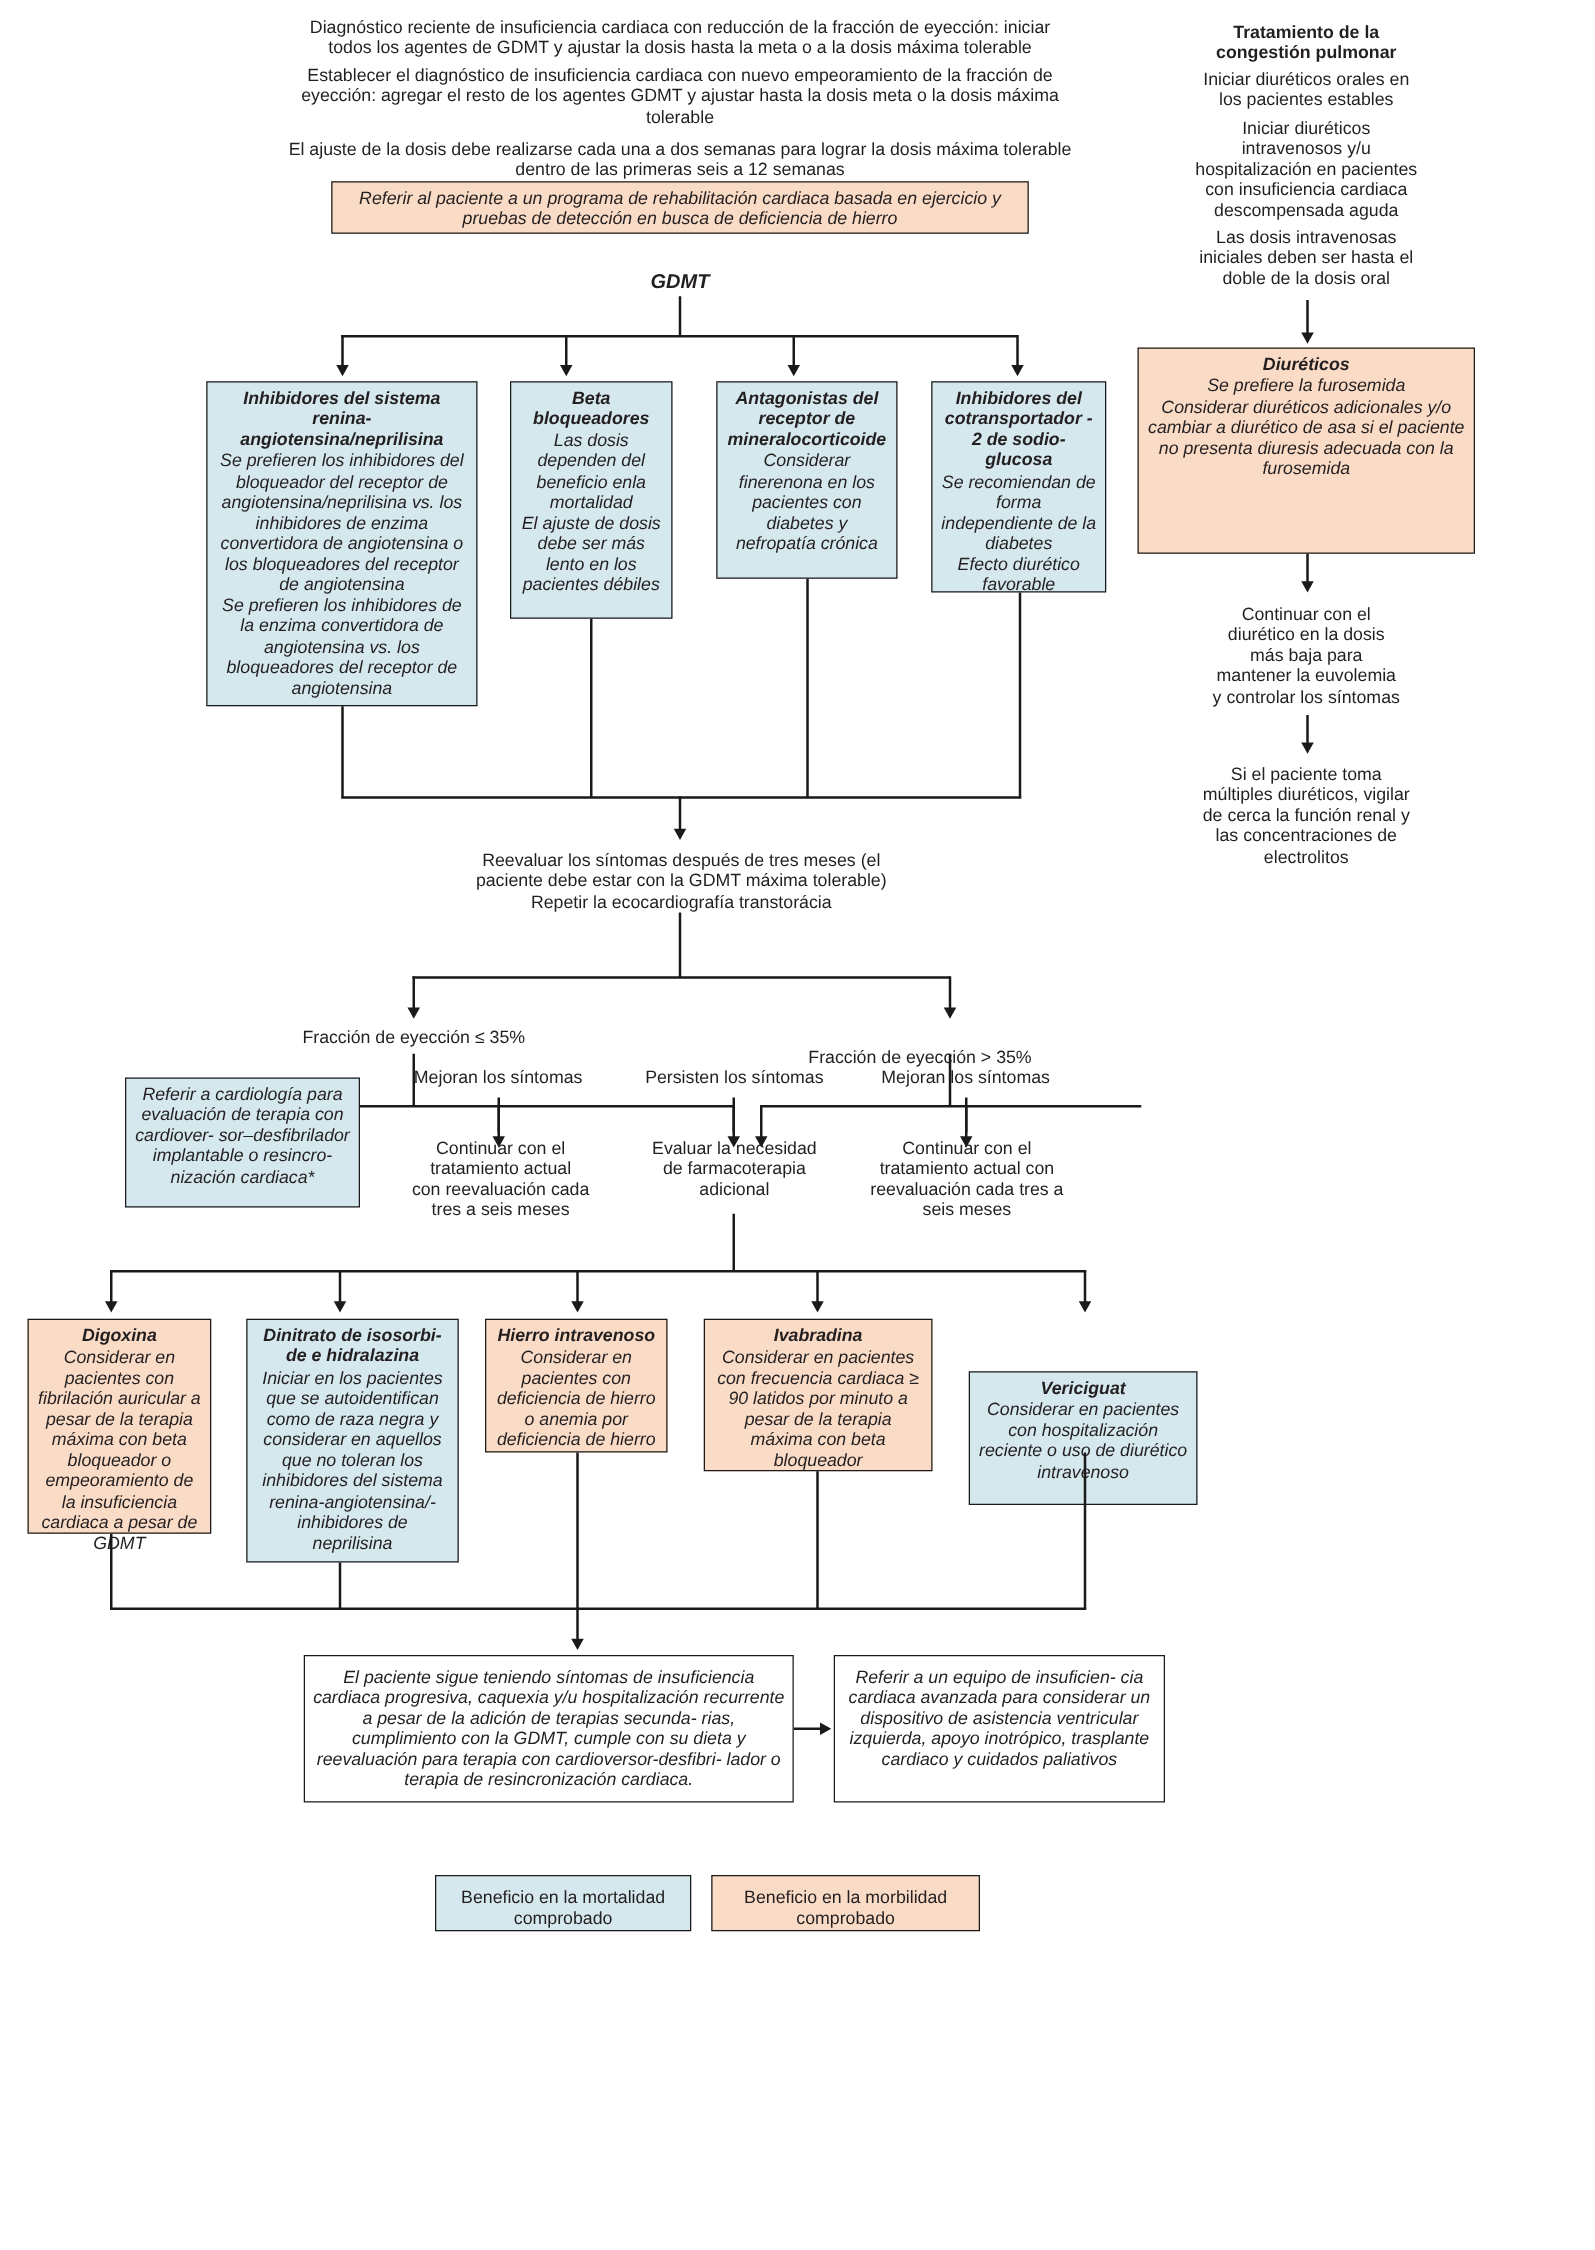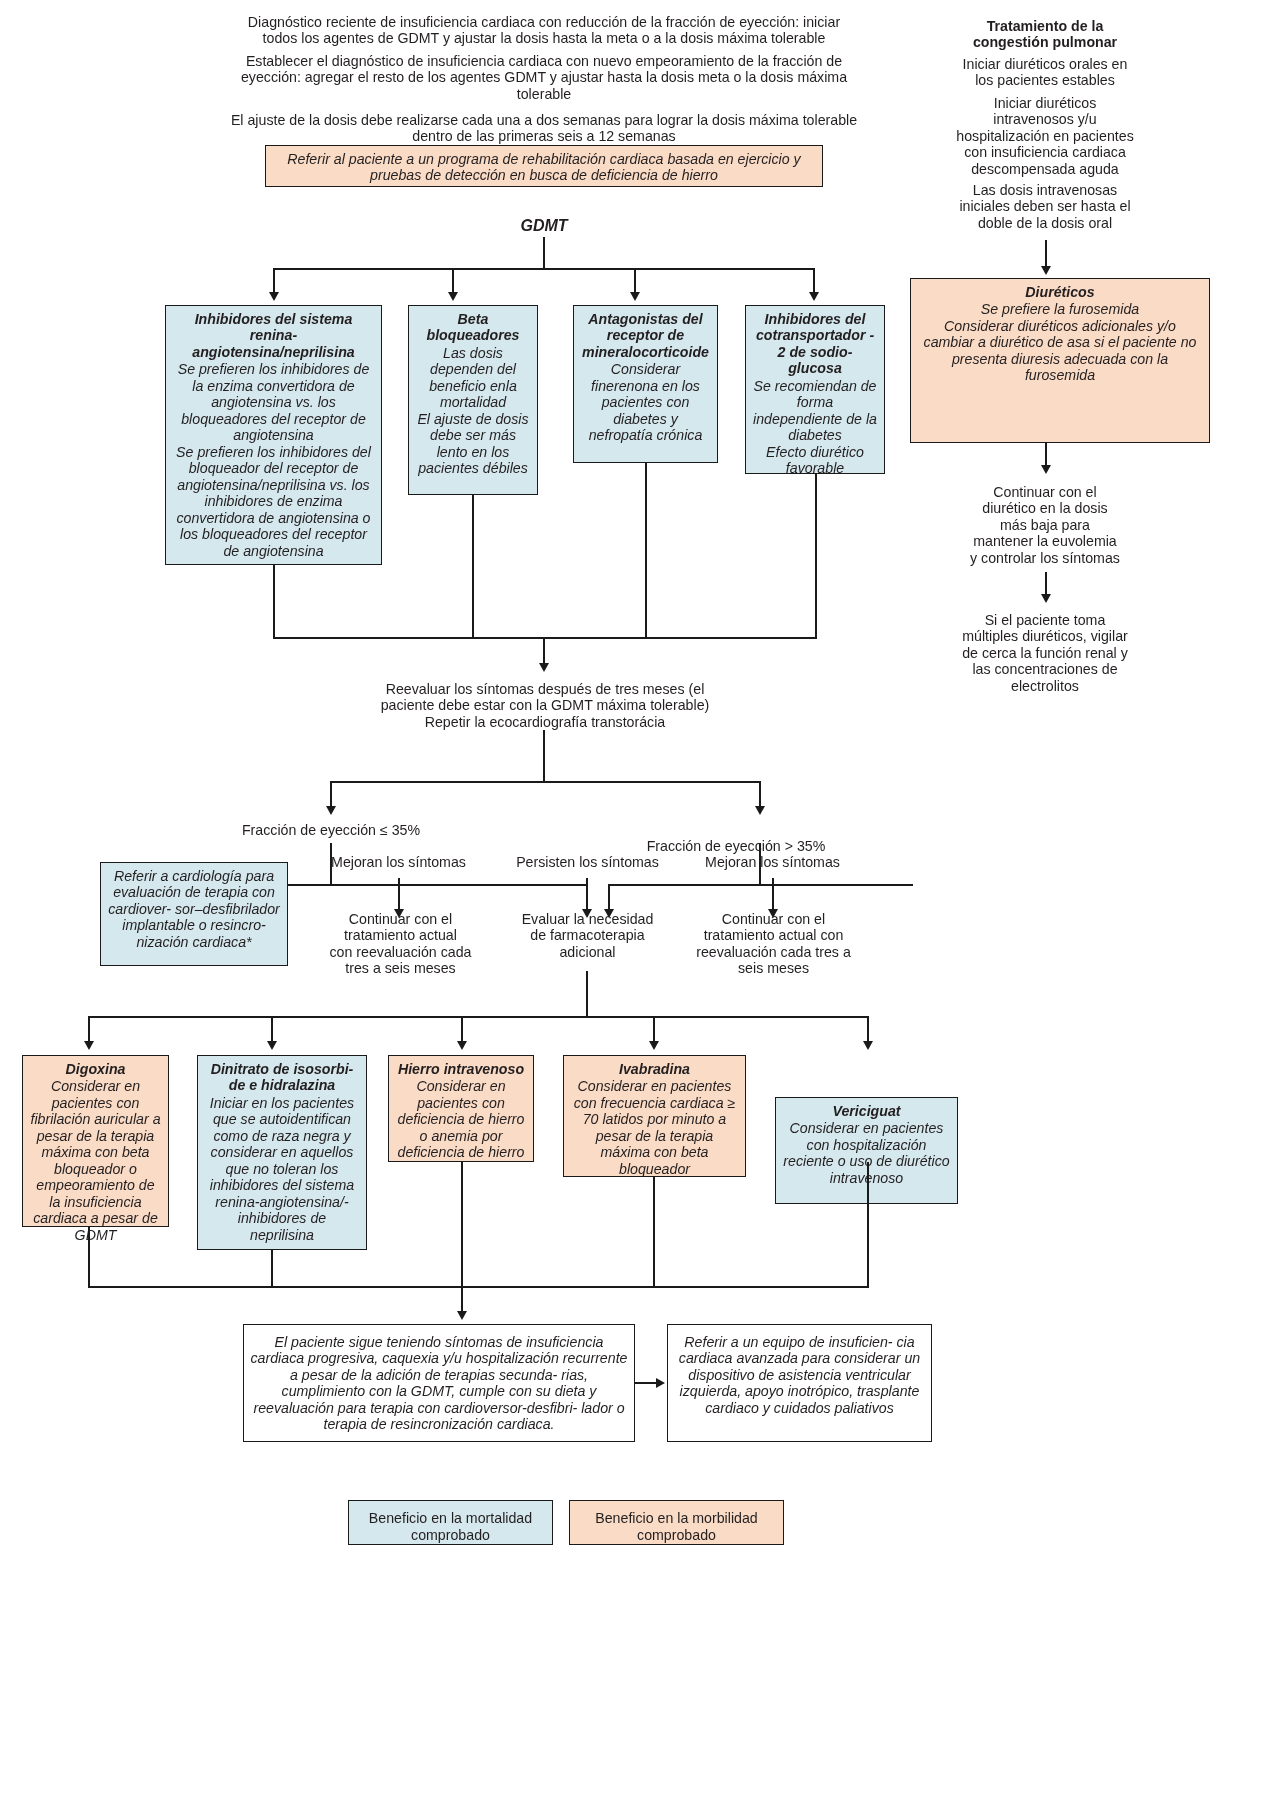--- a/index.html
+++ b/index.html
@@ -103,32 +103,32 @@
   <div class="line vline" data-name="gdmt-drop-3" style="left:634px; top:268px; height:26px;"></div>
   <div class="line vline" data-name="gdmt-drop-4" style="left:813px; top:268px; height:26px;"></div>
   <div class="arrow" data-name="gdmt-arrow-1" style="left:269px; top:292px;"></div>
   <div class="arrow" data-name="gdmt-arrow-2" style="left:448px; top:292px;"></div>
   <div class="arrow" data-name="gdmt-arrow-3" style="left:630px; top:292px;"></div>
   <div class="arrow" data-name="gdmt-arrow-4" style="left:809px; top:292px;"></div>
 
   <div class="box blue" data-name="gdmt-box-rasi" style="left:165px; top:305px; width:217px; height:260px;">
     <span class="ttl" data-name="gdmt-box-rasi-title">Inhibidores del sistema
 renina-angiotensina/neprilisina</span>
-    <span class="body-line" data-name="gdmt-box-rasi-line-2">Se prefieren los inhibidores de
-la enzima convertidora de
-angiotensina vs. los
-bloqueadores del receptor de
-angiotensina</span>
     <span class="body-line" data-name="gdmt-box-rasi-line-1">Se prefieren los inhibidores del
 bloqueador del receptor de
 angiotensina/neprilisina vs. los
 inhibidores de enzima
 convertidora de angiotensina o
 los bloqueadores del receptor
 de angiotensina</span>
+    <span class="body-line" data-name="gdmt-box-rasi-line-2">Se prefieren los inhibidores de
+la enzima convertidora de
+angiotensina vs. los
+bloqueadores del receptor de
+angiotensina</span>
   </div>
 
   <div class="box blue" data-name="gdmt-box-beta" style="left:408px; top:305px; width:130px; height:190px;">
     <span class="ttl" data-name="gdmt-box-beta-title">Beta
 bloqueadores</span>
     <span class="body-line" data-name="gdmt-box-beta-line-1">Las dosis
 dependen del
 beneficio enla
 mortalidad</span>
     <span class="body-line" data-name="gdmt-box-beta-line-2">El ajuste de dosis
@@ -280,21 +280,21 @@
 pacientes con
 deficiencia de hierro
 o anemia por
 deficiencia de hierro</span>
   </div>
 
   <div class="box peach" data-name="drug-box-ivabradina" style="left:563px; top:1055px; width:183px; height:122px;">
     <span class="ttl" data-name="drug-box-ivabradina-title">Ivabradina</span>
     <span class="body-line" data-name="drug-box-ivabradina-body">Considerar en pacientes
 con frecuencia cardiaca
-≥ 70 latidos por minuto
+≥ 90 latidos por minuto
 a pesar de la terapia
 máxima con beta
 bloqueador</span>
   </div>
 
   <div class="box blue" data-name="drug-box-vericiguat" style="left:775px; top:1055px; width:183px; height:107px;margin-top:42px;">
     <span class="ttl" data-name="drug-box-vericiguat-title">Vericiguat</span>
     <span class="body-line" data-name="drug-box-vericiguat-body">Considerar en
 pacientes con
 hospitalización reciente
@@ -345,21 +345,21 @@
 con insuficiencia cardiaca
 descompensada aguda</div>
 
   <div class="txt" data-name="right-column-step-3" style="left:930px; top:182px; width:230px;">Las dosis intravenosas
 iniciales deben ser hasta el
 doble de la dosis oral</div>
 
   <div class="line vline" data-name="diuretics-stem" style="left:1045px; top:240px; height:28px;"></div>
   <div class="arrow" data-name="diuretics-arrow" style="left:1041px; top:266px;"></div>
 
-  <div class="box peach" data-name="diuretics-box" style="left:910px; top:278px; width:300px; height:165px;">
+  <div class="box peach" data-name="diuretics-box" style="left:910px; top:278px; width:270px; height:165px;">
     <span class="ttl" data-name="diuretics-box-title">Diuréticos</span>
     <span class="body-line" data-name="diuretics-box-line-1">Se prefiere la furosemida</span>
     <span class="body-line" data-name="diuretics-box-line-2">Considerar diuréticos
 adicionales y/o cambiar a
 diurético de asa si el
 paciente no presenta
 diuresis adecuada con la
 furosemida</span>
   </div>
 

